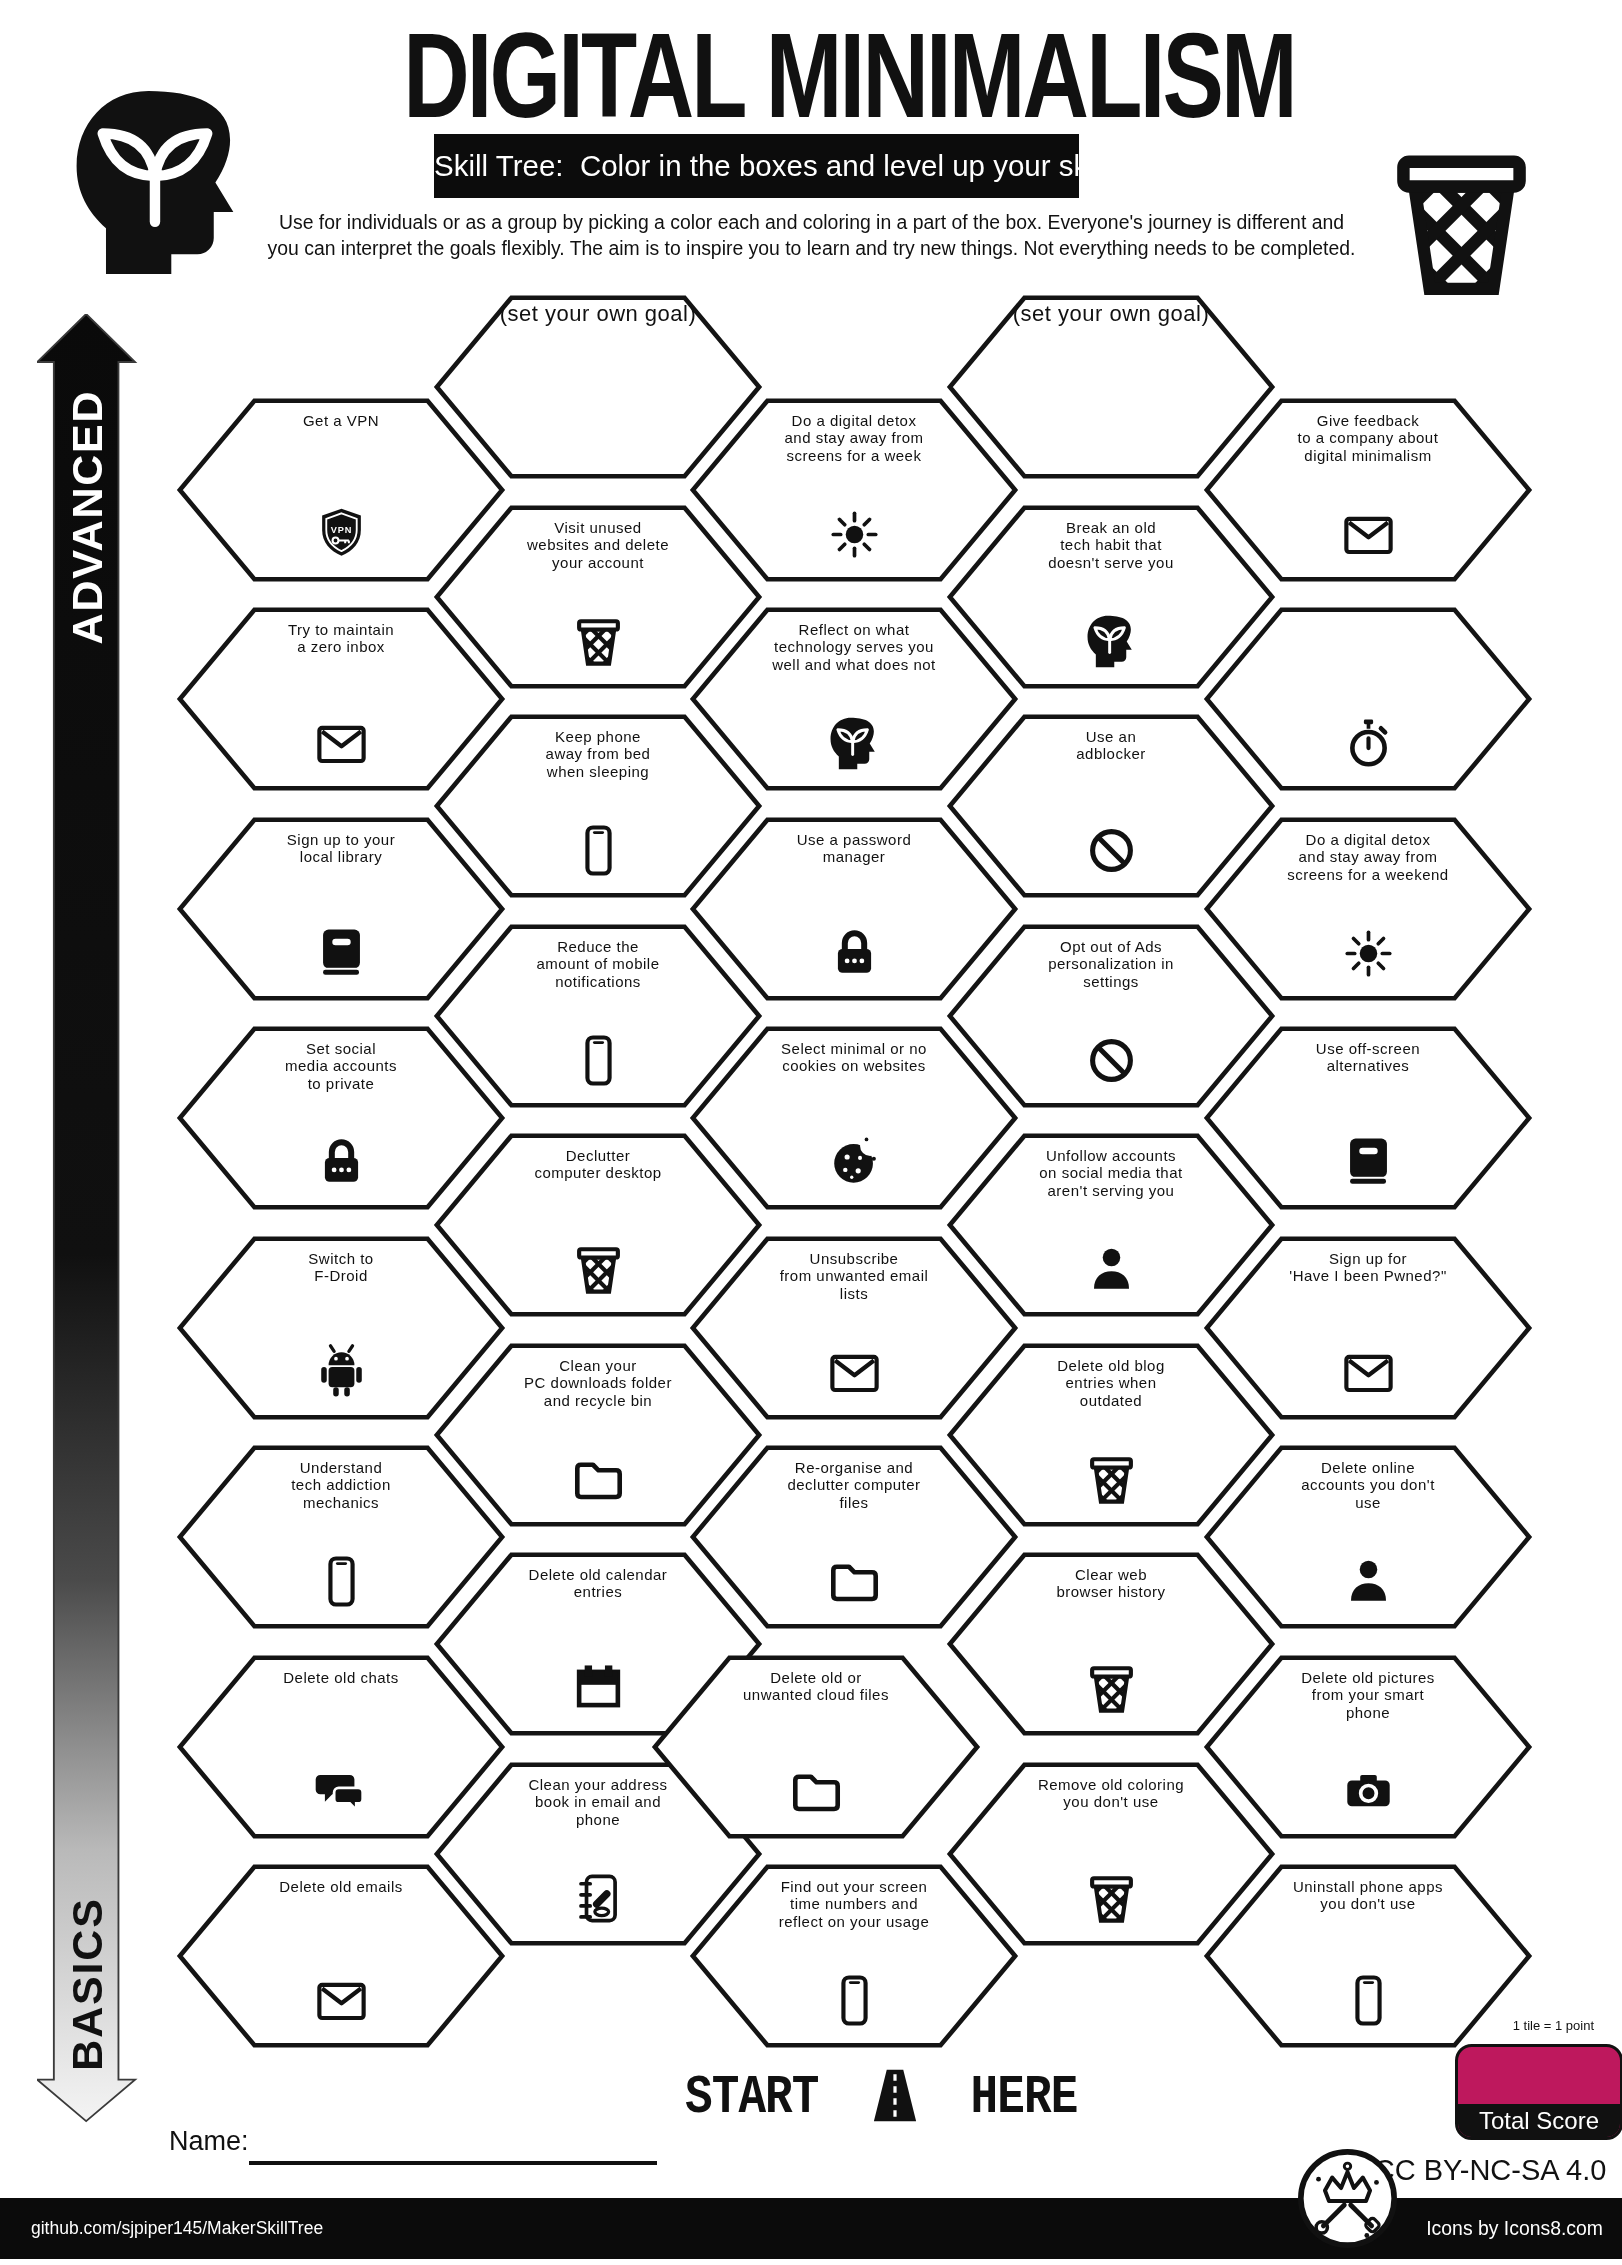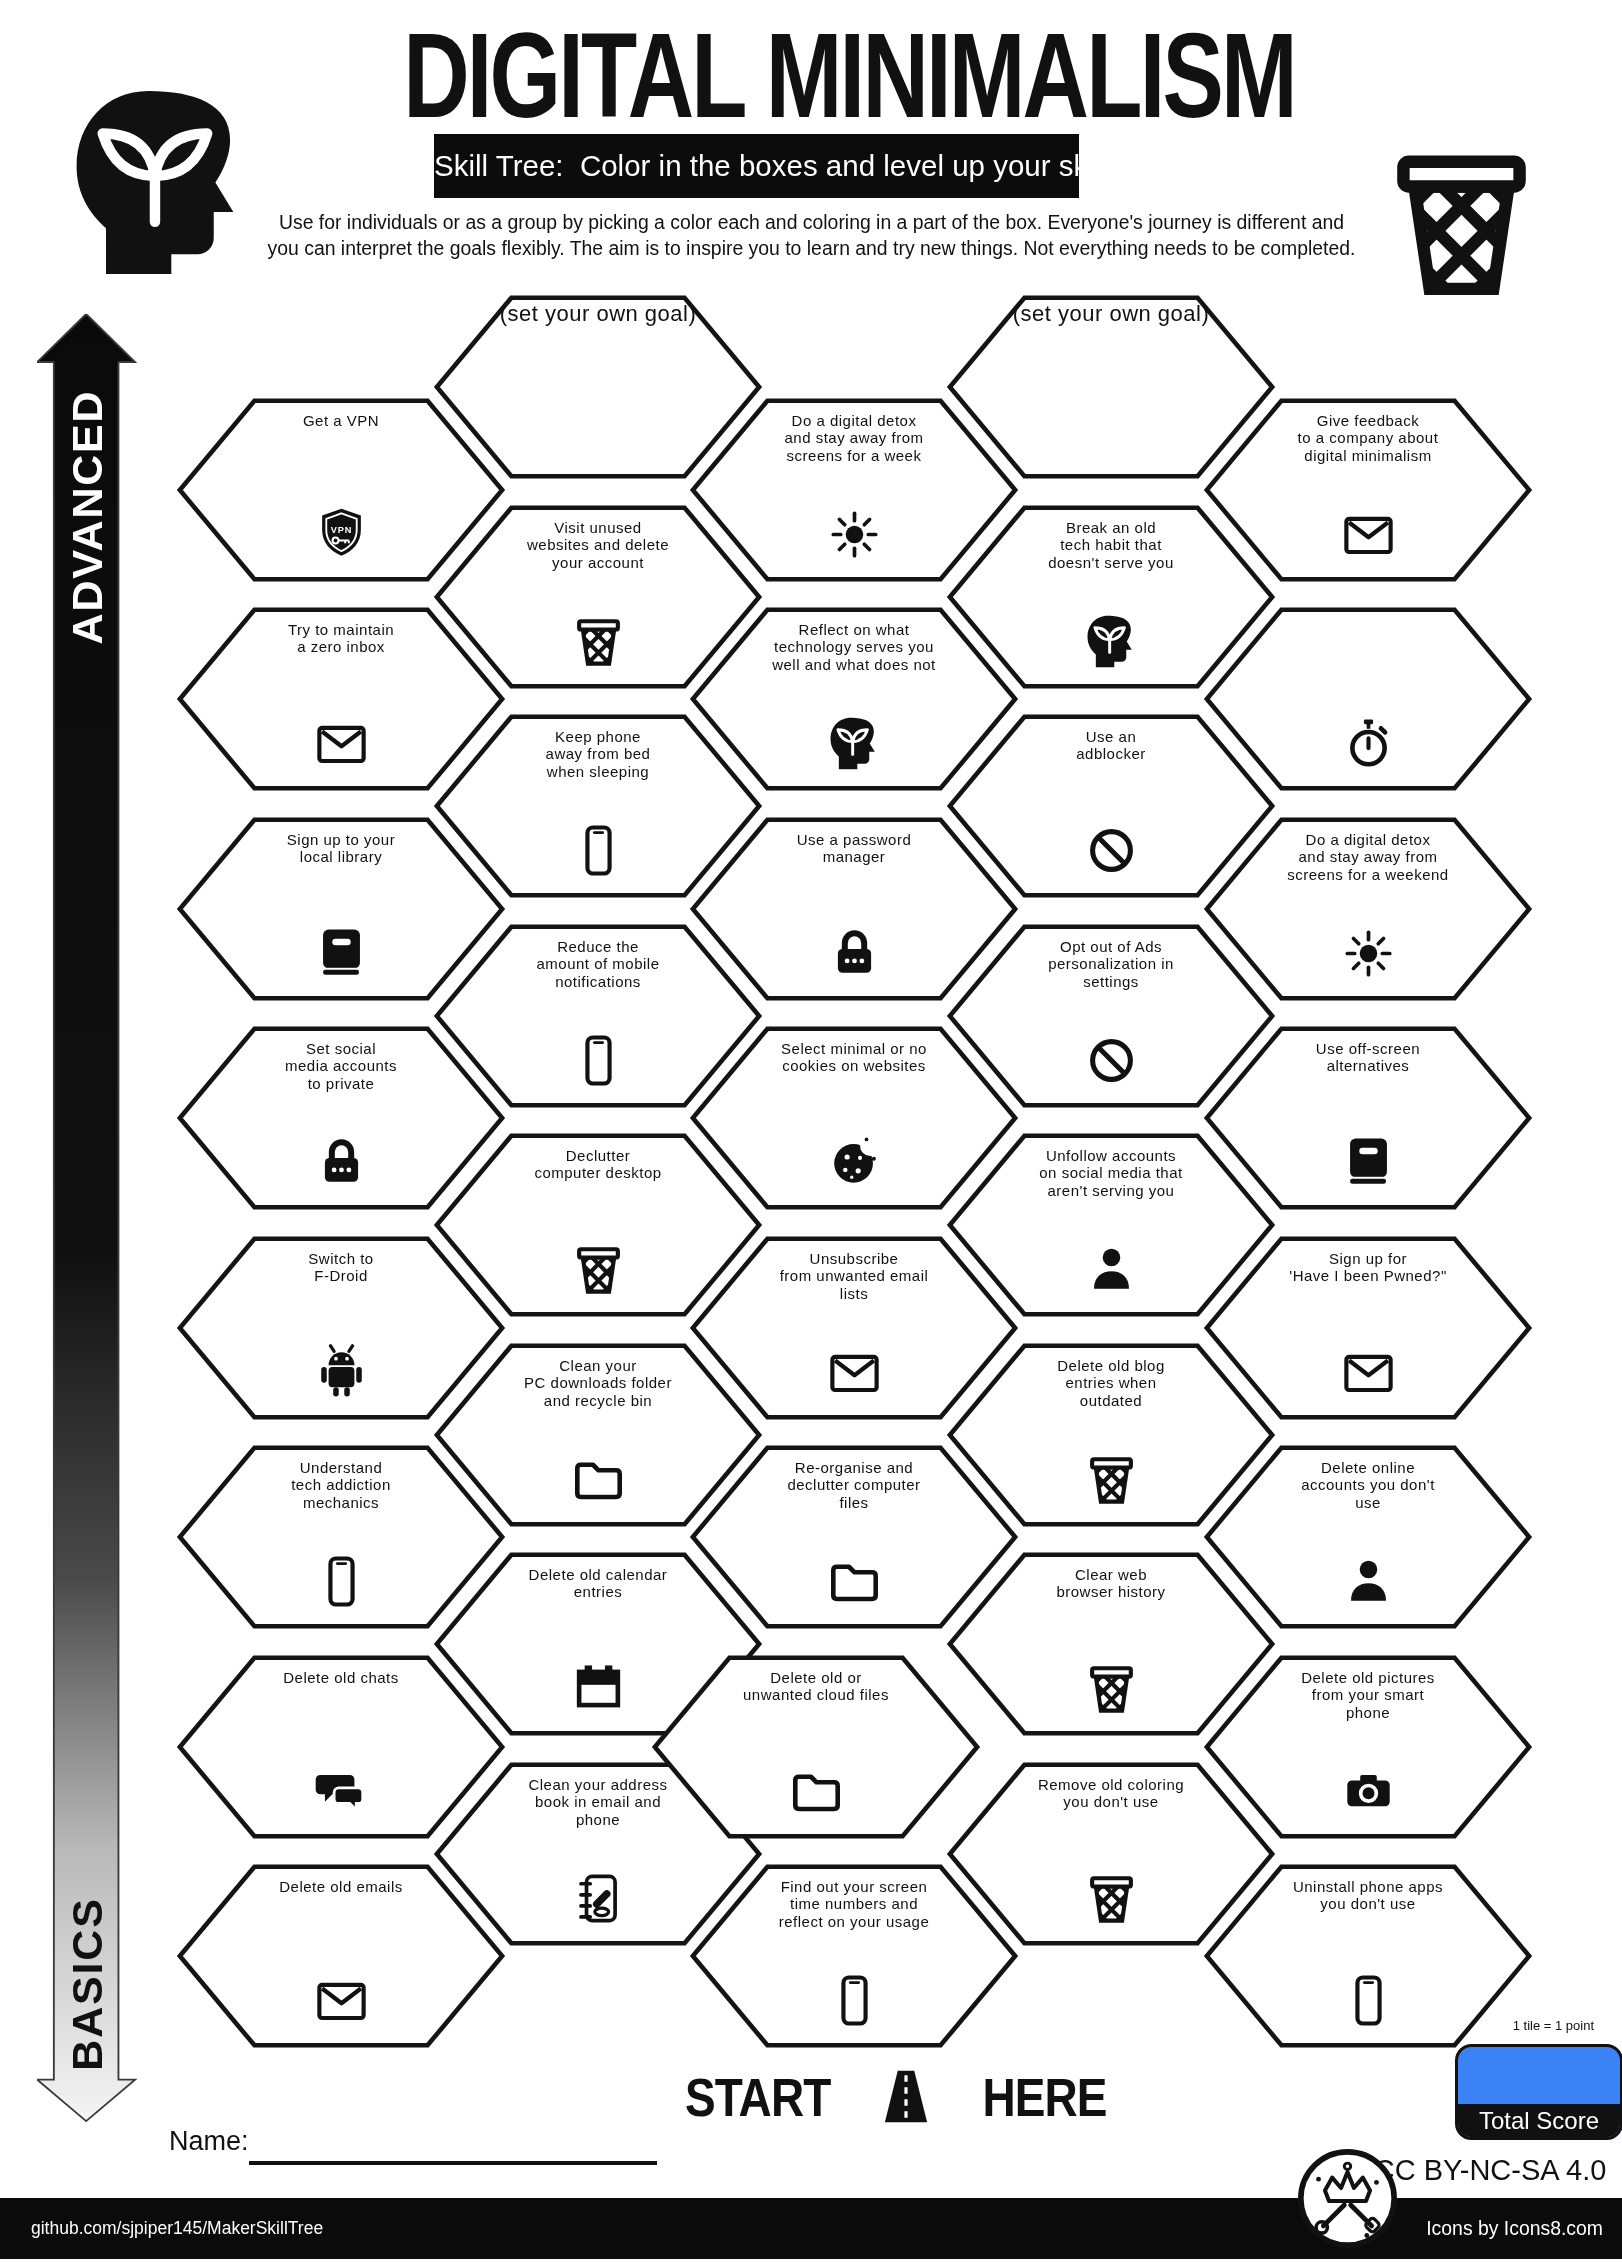--- a/index.html
+++ b/index.html
@@ -22,27 +22,27 @@
   .axis-bottom{left:87px;top:1984px;color:#111;}
   
   .tile{position:absolute;width:330px;height:186px;}
   .tile svg.hex{position:absolute;left:0;top:0;}
   .t-label{position:absolute;left:11px;right:11px;top:14.8px;text-align:center;
            font-size:15px;line-height:1.16;letter-spacing:0.5px;white-space:pre-line;}
   .t-label.goal{top:7.4px;font-size:22px;}
   .t-icon{position:absolute;left:0;right:0;top:102px;height:70px;display:flex;
           align-items:center;justify-content:center;}
   
-  .start-wrap{left:685px;top:2067px;height:61px;display:flex;align-items:center;gap:30px;}
+  .start-wrap{left:685px;top:2067px;height:61px;display:flex;align-items:center;gap:30px;font-family:Liberation Mono, monospace;}
   .start-word{font-size:46px;font-weight:900;letter-spacing:-0.9px;transform:scaleY(1.15);white-space:nowrap;}
   .name-label{left:169px;top:2126px;font-size:27px;}
   .name-line{left:249px;top:2161px;width:408px;height:3.7px;background:#111;}
   .tile-note{right:29px;top:2018px;font-size:13px;}
   .scorebox{left:1455px;top:2044px;width:162px;height:90px;border:3.7px solid #111;
-            border-radius:16.6px;background:#3b82f6;overflow:hidden;}
+            border-radius:16.6px;background:#be185d;overflow:hidden;}
   .score-strip{position:absolute;left:0;right:0;bottom:0;height:33px;background:#111;
                color:#fff;font-size:24px;line-height:33px;text-align:center;}
   .license{right:16.6px;top:2154px;font-size:29px;letter-spacing:0;}
   .mq-logo{left:1296px;top:2147px;z-index:6;}
   
   .footer{left:0;top:2198px;width:1623px;height:61px;background:#0b0b0b;color:#fff;z-index:4;}
   .footer .f-left{position:absolute;left:31px;top:0;line-height:61px;font-size:17.5px;}
   .footer .f-center{position:absolute;left:868px;top:0;transform:translateX(-50%);
                     line-height:61px;font-size:25px;letter-spacing:0.9px;white-space:pre;}
   .footer .f-right{position:absolute;right:20px;top:0;line-height:61px;font-size:19.4px;}

